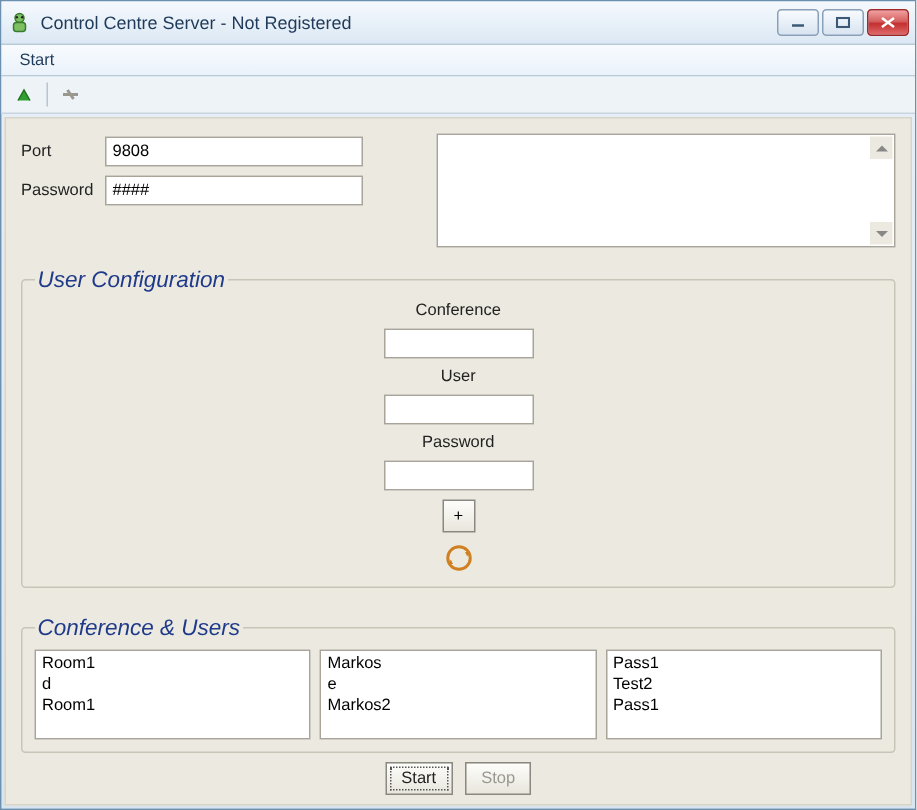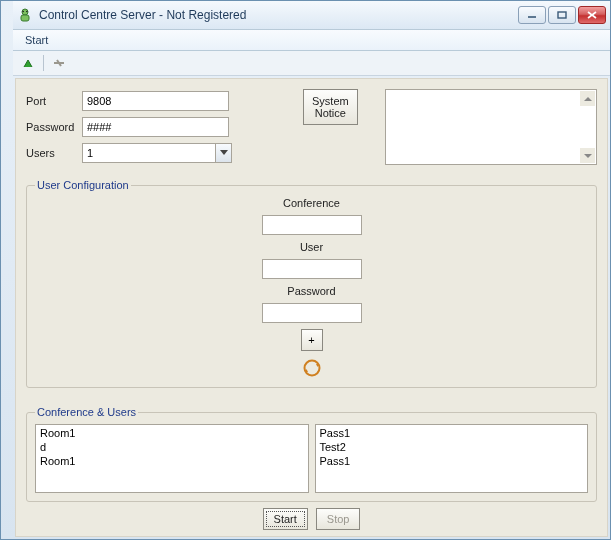--- a/index.html
+++ b/index.html
@@ -10,21 +10,20 @@
     background: #fff;
   }
   .window {
     width: 611px;
     height: 540px;
     background: linear-gradient(#e8f0f8, #d8e4f0);
     border: 1px solid #6b90b0;
     box-sizing: border-box;
     display: flex;
     flex-direction: column;
-    padding-left: 12px;
   }
   .titlebar {
     height: 28px;
     background: linear-gradient(#f5f9fd, #dce8f4);
     display: flex;
     align-items: center;
     padding: 0 4px;
     border-bottom: 1px solid #b8cad8;
   }
   .titlebar .app-icon {
@@ -119,21 +118,21 @@
     color: #222;
   }
   .text-input, .combo {
     height: 20px;
     border: 1px solid #a8a49a;
     background: #fff;
     box-sizing: border-box;
     padding: 1px 4px;
     font: inherit;
   }
-  .text-input { width: 147px; }
+  .text-input { width: 172px; }
   .combo-wrap {
     position: relative;
     width: 150px;
   }
   .combo {
     width: 100%;
     padding-right: 18px;
   }
   .combo-arrow {
     position: absolute;
@@ -195,21 +194,22 @@
   }
   fieldset {
     border: 1px solid #c8c4b8;
     border-radius: 3px;
     margin: 10px 0 0 0;
     padding: 6px 8px 8px 8px;
   }
   legend {
     color: #1f3a8a;
     padding: 0 2px;
-    font-size: 11px;
+    font-size: 15px;
+    font-style: italic;
   }
   .userconf-row {
     display: flex;
     align-items: center;
     gap: 6px;
     flex-direction: column;
   }
   .userconf-row label { white-space: nowrap; color: #222;}
   .userconf-row input.text-input {
     width: 100px;
@@ -330,39 +330,22 @@
     <div class="top-row">
       <div class="form-left">
         <div class="form-row">
           <label>Port</label>
           <input class="text-input" value="9808" style="">
         </div>
         <div class="form-row">
           <label>Password</label>
           <input class="text-input" value="####" style="">
         </div>
-        <div class="form-row">
-          <label>Users</label>
-          <div class="combo-wrap">
-            <input class="combo" value="1" style="">
-            <div class="combo-arrow">
-              <svg width="8" height="6">
-                  <path d="M0 0 L8 0 L4 5 Z" fill="#444"></path>
-                </svg>
-            </div>
-          </div>
-        </div>
-      </div>
-
-      <div>
-        <button class="btn tall">
-          <span>System</span>
-          <span>Notice</span>
-        </button>
-      </div>
+      </div>
+
 
       <div class="notice-area">
         <textarea class="notice-textarea" style=""></textarea>
         <div class="scroll-arrow" style="top:2px">
           <svg width="8" height="6">
               <path d="M4 1 L8 5 L0 5 Z" fill="#888"></path>
             </svg>
         </div>
         <div class="scroll-arrow" style="top:59px">
           <svg width="8" height="6">
@@ -393,20 +376,23 @@
     </fieldset>
 
     <div class="middle-row">
       <div class="cfu">
         <fieldset>
           <legend>Conference &amp; Users</legend>
           <div class="listbox-row">
             <div class="listbox">Room1
 d
 Room1</div>
+            <div class="listbox">Markos
+e
+Markos2</div>
             <div class="listbox">Pass1
 Test2
 Pass1</div>
           </div>
         </fieldset>
       </div>
     </div>
 
     <div class="bottom-btns">
       <button class="btn focus-ring">Start</button>

